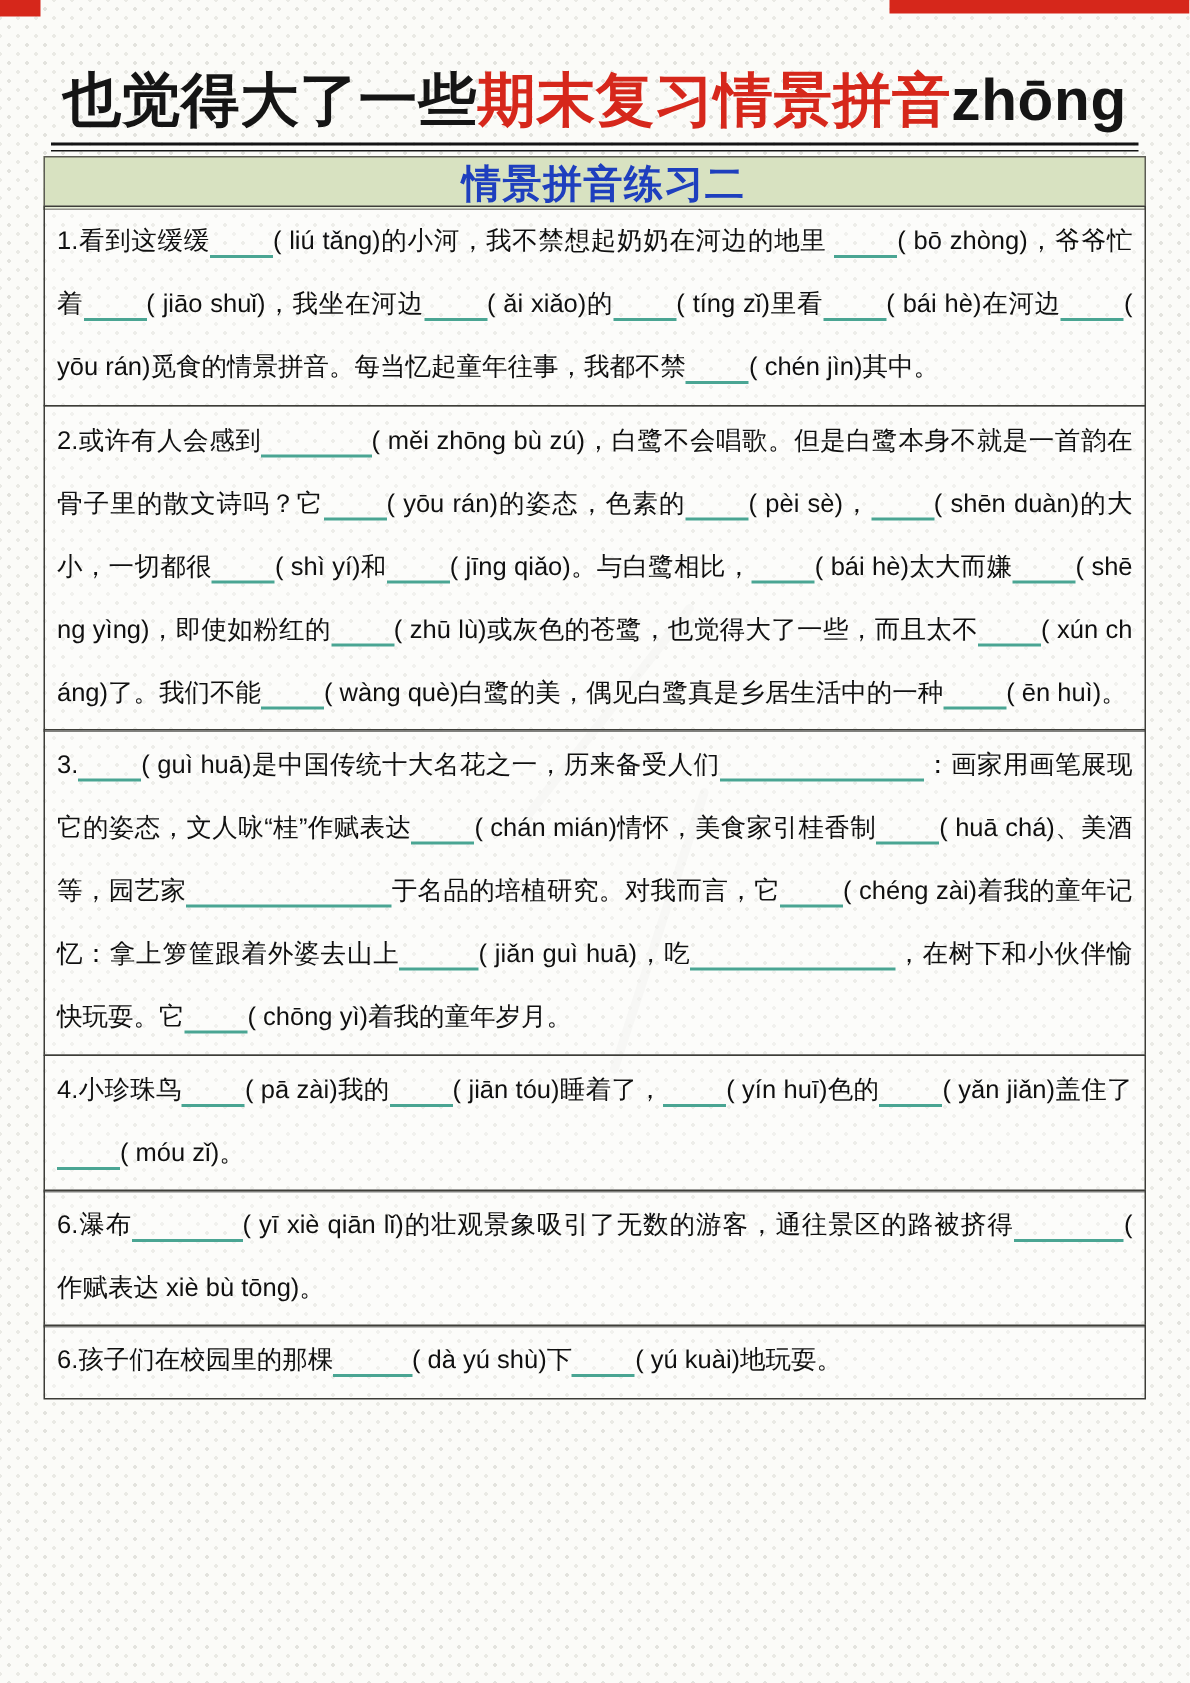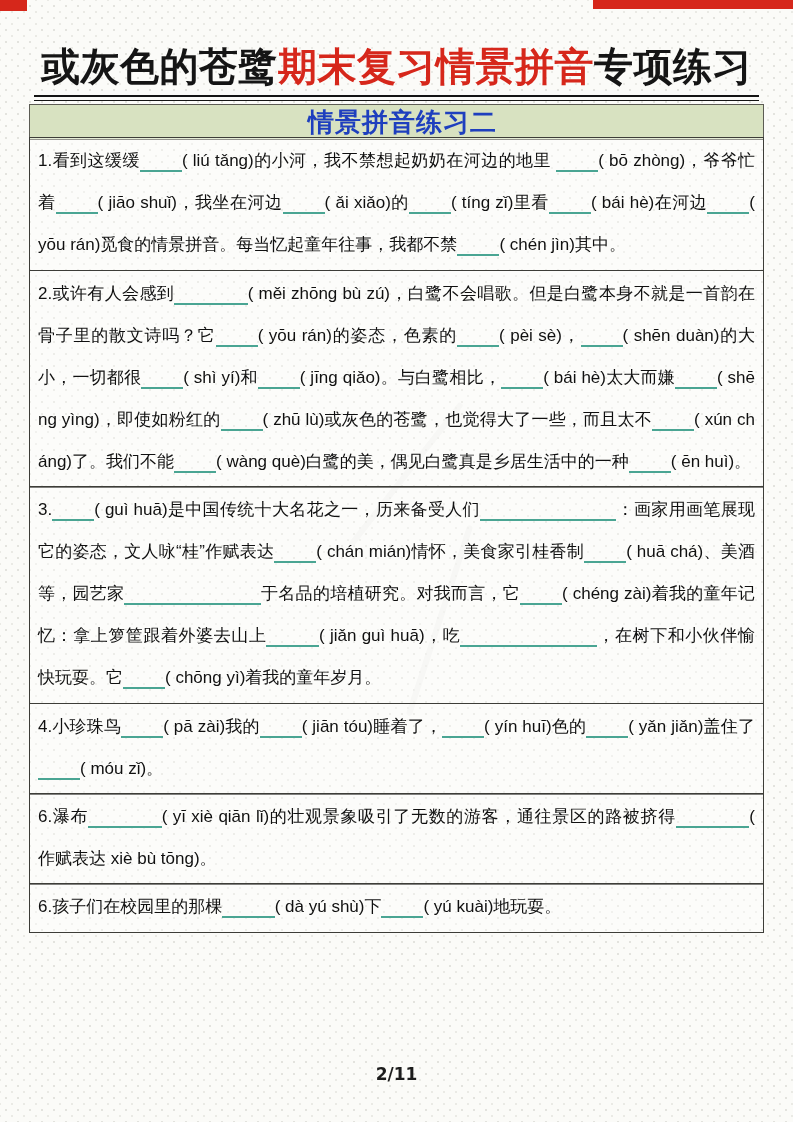--- a/index.html
+++ b/index.html
@@ -85,32 +85,31 @@
 <div class="page">
 
   <div class="corner-accent corner-tl"></div>
   <div class="corner-accent corner-tr"></div>
 
   <div class="watermark">
     <div class="wm-bar b1"></div>
     <div class="wm-bar b2"></div>
   </div>
 
-  <h1 class="page-title"><span>或灰色的苍鹭</span><span class="title-highlight">期末复习情景拼音</span><span>专项练习</span></h1>
+  <h1 class="page-title"><span>也觉得大了一些</span><span class="title-highlight">期末复习情景拼音</span><span>zhōng</span></h1>
 
   <div class="title-underline"></div>
 
   <div class="section-bar">
     <span>情景拼音练习二</span>
   </div>
 
   <div class="exercise-table">
       <div class="exercise-row"><span>1.看到这缓缓</span><span class="blank" style="width: 42px;"></span><span>( liú tǎng)的小河，我不禁想起奶奶在河边的地里 </span><span class="blank" style="width: 42px;"></span><span>( bō zhòng)，爷爷忙着</span><span class="blank" style="width: 42px;"></span><span>( jiāo shuǐ)，我坐在河边</span><span class="blank" style="width: 42px;"></span><span>( ǎi xiǎo)的</span><span class="blank" style="width: 42px;"></span><span>( tíng zǐ)里看</span><span class="blank" style="width: 42px;"></span><span>( bái hè)在河边</span><span class="blank" style="width: 42px;"></span><span>( yōu rán)觅食的情景拼音。每当忆起童年往事，我都不禁</span><span class="blank" style="width: 42px;"></span><span>( chén jìn)其中。</span></div>
       <div class="exercise-row"><span>2.或许有人会感到</span><span class="blank" style="width: 73.5px;"></span><span>( měi zhōng bù zú)，白鹭不会唱歌。但是白鹭本身不就是一首韵在骨子里的散文诗吗？它</span><span class="blank" style="width: 42px;"></span><span>( yōu rán)的姿态，色素的</span><span class="blank" style="width: 42px;"></span><span>( pèi sè)，</span><span class="blank" style="width: 42px;"></span><span>( shēn duàn)的大小，一切都很</span><span class="blank" style="width: 42px;"></span><span>( shì yí)和</span><span class="blank" style="width: 42px;"></span><span>( jīng qiǎo)。与白鹭相比，</span><span class="blank" style="width: 42px;"></span><span>( bái hè)太大而嫌</span><span class="blank" style="width: 42px;"></span><span>( shēng yìng)，即使如粉红的</span><span class="blank" style="width: 42px;"></span><span>( zhū lù)或灰色的苍鹭，也觉得大了一些，而且太不</span><span class="blank" style="width: 42px;"></span><span>( xún cháng)了。我们不能</span><span class="blank" style="width: 42px;"></span><span>( wàng què)白鹭的美，偶见白鹭真是乡居生活中的一种</span><span class="blank" style="width: 42px;"></span><span>( ēn huì)。</span></div>
       <div class="exercise-row"><span>3.</span><span class="blank" style="width: 42px;"></span><span>( guì huā)是中国传统十大名花之一，历来备受人们</span><span class="blank" style="width: 136.5px;"></span><span>：画家用画笔展现它的姿态，文人咏“桂”作赋表达</span><span class="blank" style="width: 42px;"></span><span>( chán mián)情怀，美食家引桂香制</span><span class="blank" style="width: 42px;"></span><span>( huā chá)、美酒等，园艺家</span><span class="blank" style="width: 136.5px;"></span><span>于名品的培植研究。对我而言，它</span><span class="blank" style="width: 42px;"></span><span>( chéng zài)着我的童年记忆：拿上箩筐跟着外婆去山上</span><span class="blank" style="width: 52.5px;"></span><span>( jiǎn guì huā)，吃</span><span class="blank" style="width: 136.5px;"></span><span>，在树下和小伙伴愉快玩耍。它</span><span class="blank" style="width: 42px;"></span><span>( chōng yì)着我的童年岁月。</span></div>
       <div class="exercise-row"><span>4.小珍珠鸟</span><span class="blank" style="width: 42px;"></span><span>( pā zài)我的</span><span class="blank" style="width: 42px;"></span><span>( jiān tóu)睡着了，</span><span class="blank" style="width: 42px;"></span><span>( yín huī)色的</span><span class="blank" style="width: 42px;"></span><span>( yǎn jiǎn)盖住了</span><span class="blank" style="width: 42px;"></span><span>( móu zǐ)。</span></div>
       <div class="exercise-row"><span>6.瀑布</span><span class="blank" style="width: 73.5px;"></span><span>( yī xiè qiān lǐ)的壮观景象吸引了无数的游客，通往景区的路被挤得</span><span class="blank" style="width: 73.5px;"></span><span>( 作赋表达 xiè bù tōng)。</span></div>
       <div class="exercise-row"><span>6.孩子们在校园里的那棵</span><span class="blank" style="width: 52.5px;"></span><span>( dà yú shù)下</span><span class="blank" style="width: 42px;"></span><span>( yú kuài)地玩耍。</span></div>
     </div>
 
-  <div class="page-number">2/11</div>
 
 </div>
 
 </body></html>

